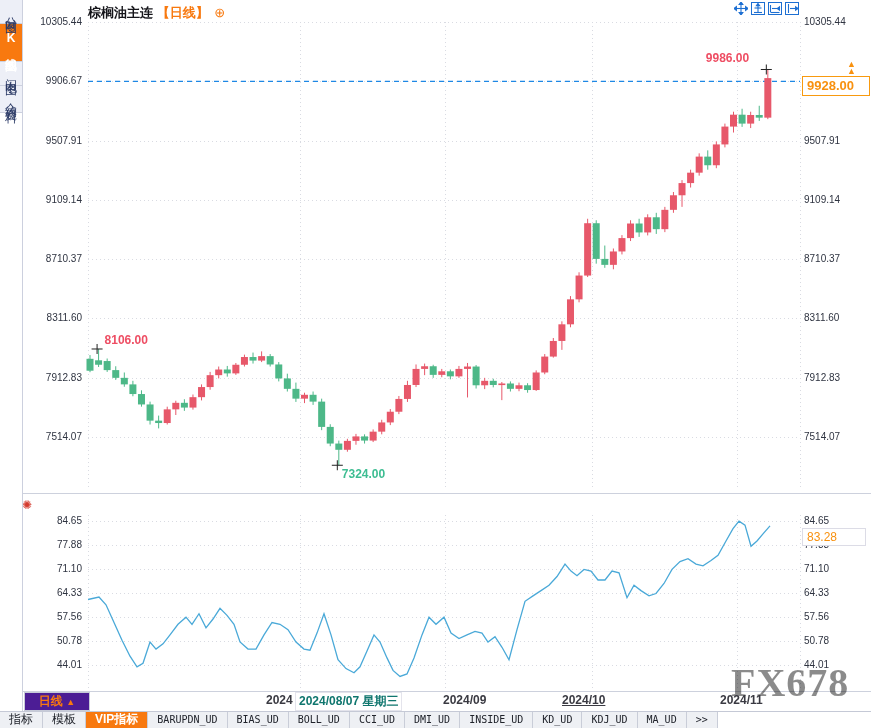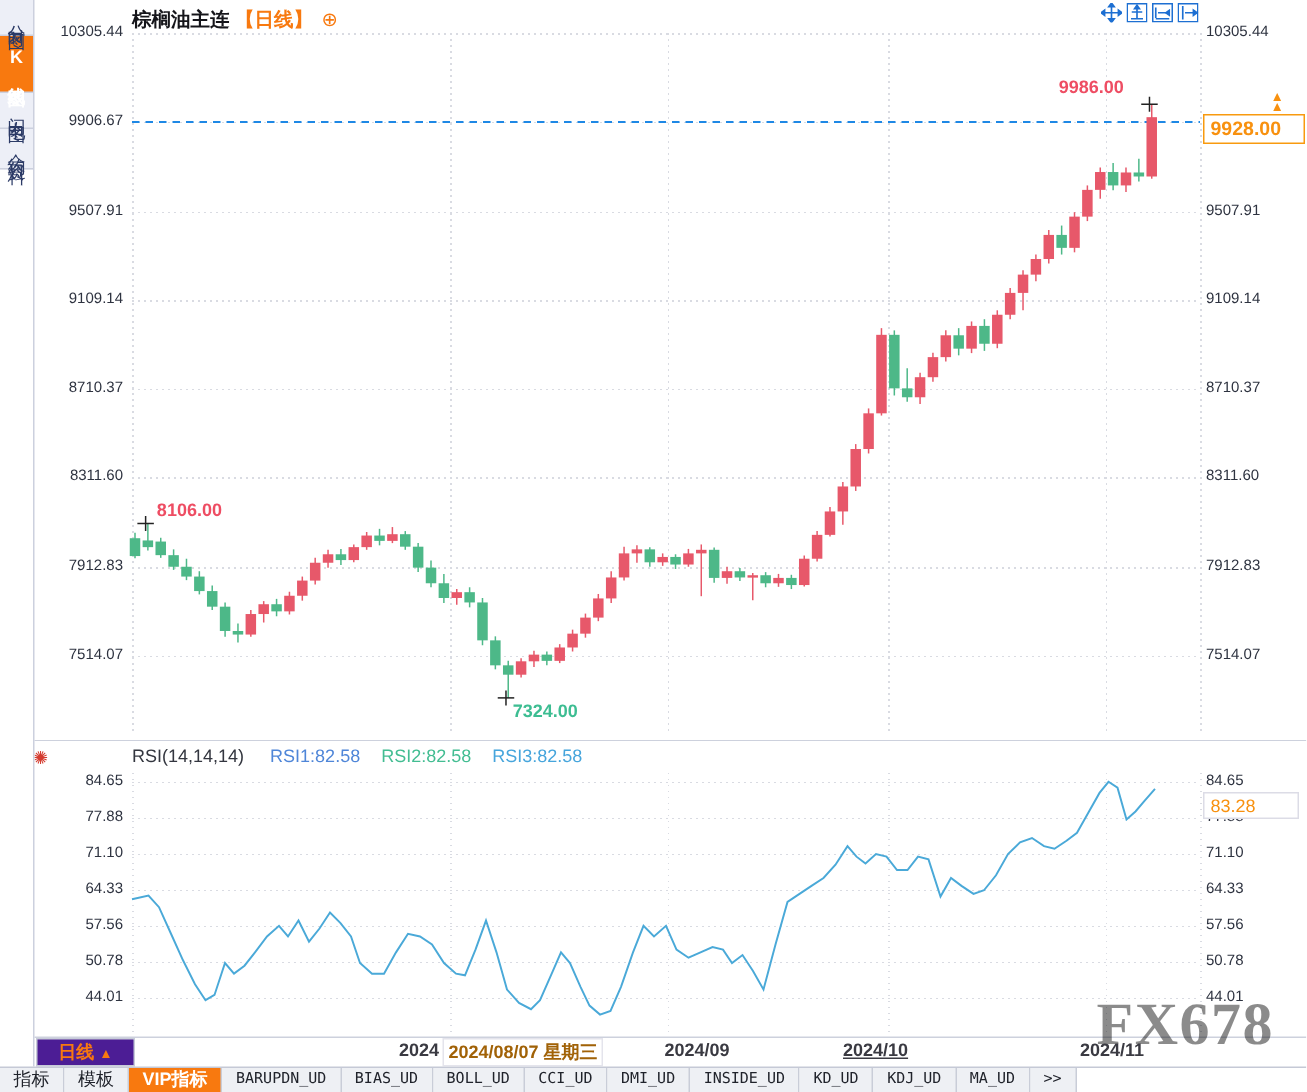--- a/index.html
+++ b/index.html
@@ -37,21 +37,21 @@
              padding-left:4px;z-index:5;}
   
   #rsi-header{position:absolute;left:88px;top:497px;z-index:2;font-size:12px;white-space:nowrap;}
   #rsi-header .lbl{color:#33363f;}
   #rsi-header span{margin-right:14px;}
   #rsi-gear{position:absolute;left:22px;top:498px;z-index:2;font-size:12px;color:#d43b2f;cursor:pointer;}
   
   #xaxis-row{position:absolute;left:22px;top:691px;width:849px;height:20px;background:transparent;
              border-top:1px solid #cdd1dd;z-index:0;}
   .xtick{position:absolute;top:693px;font-size:12px;font-weight:bold;color:#3a3a42;z-index:2;white-space:nowrap;}
-  .xtick.hl{color:#a16207;border:1px solid #e4e4ec;background:#fff;padding:0 3px;top:692px;}
+  .xtick.hl{color:#0f766e;border:1px solid #e4e4ec;background:#fff;padding:0 3px;top:692px;}
   #period-box{position:absolute;left:24px;top:692px;width:64px;height:17px;line-height:17px;
               border:1px solid #c7cbd8;background:#4c1d95;color:#f8790f;font-weight:bold;font-size:12px;
               text-align:center;z-index:2;cursor:pointer;}
   #period-box .ar{font-size:9px;}
   
   #bottom-bar{position:absolute;left:0;top:711px;width:871px;height:17px;background:#fff;
               border-top:1px solid #c5c9d6;display:flex;z-index:6;}
   .btab{height:16px;line-height:15px;padding:0 9px;font-size:12px;color:#20232b;background:#eef0f4;
         border-right:1px solid #c9cdd8;cursor:pointer;white-space:nowrap;}
   .btab.mono{font-family:"DejaVu Sans Mono",monospace;font-size:10px;}
@@ -314,23 +314,20 @@
       <line stroke="#222" stroke-width="1" x1="766.32" x2="766.32" y1="64.4919483980985" y2="74.4919483980985"></line>
       <line stroke="#222" stroke-width="1" x1="331.82" x2="342.82" y1="465.25818504891873" y2="465.25818504891873"></line>
       <line stroke="#222" stroke-width="1" x1="337.32" x2="337.32" y1="460.25818504891873" y2="470.25818504891873"></line>
     </svg>
 
   <div id="badge-last">9928.00</div>
   <div id="badge-arrow">▲<br>▲</div>
   <div id="badge-rsi">83.28</div>
 
   <div id="rsi-gear">✺</div>
-  <div id="rsi-header">
-    <span class="lbl">RSI(14,14,14)</span>
-  <span style="color: rgb(79, 134, 216);">RSI1:82.58</span><span style="color: rgb(67, 189, 146);">RSI2:82.58</span><span style="color: rgb(70, 165, 220);">RSI3:82.58</span></div>
 
   <div id="xaxis-row"></div>
   <div id="period-box">
     <span>日线</span>
     <span class="ar">▲</span>
   </div>
 
   <div id="watermark">FX678</div>
 
   <div id="bottom-bar">

